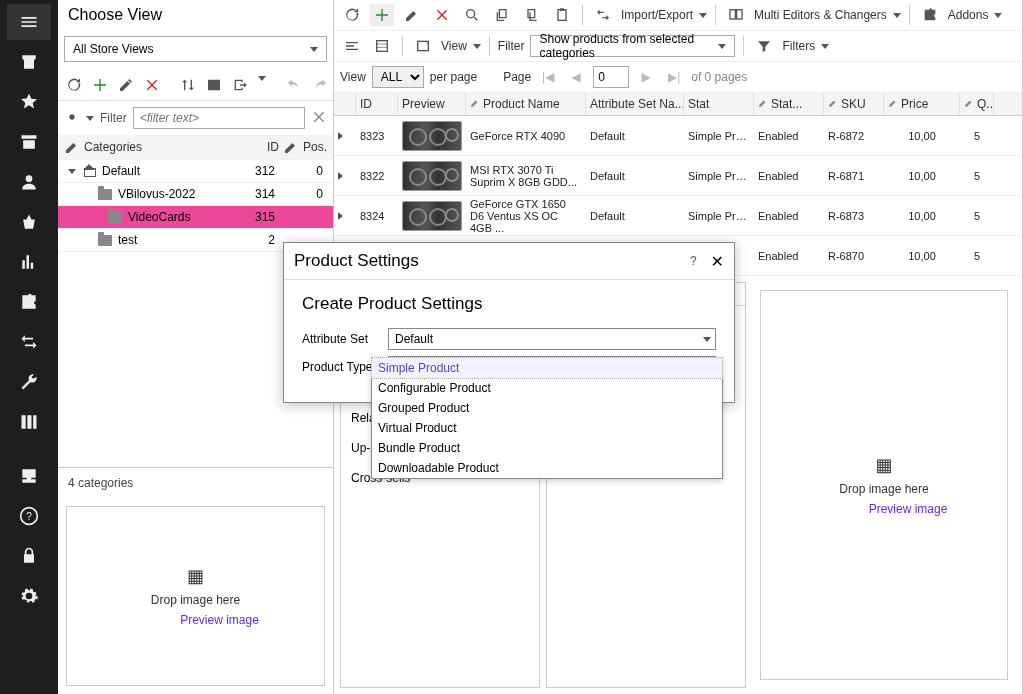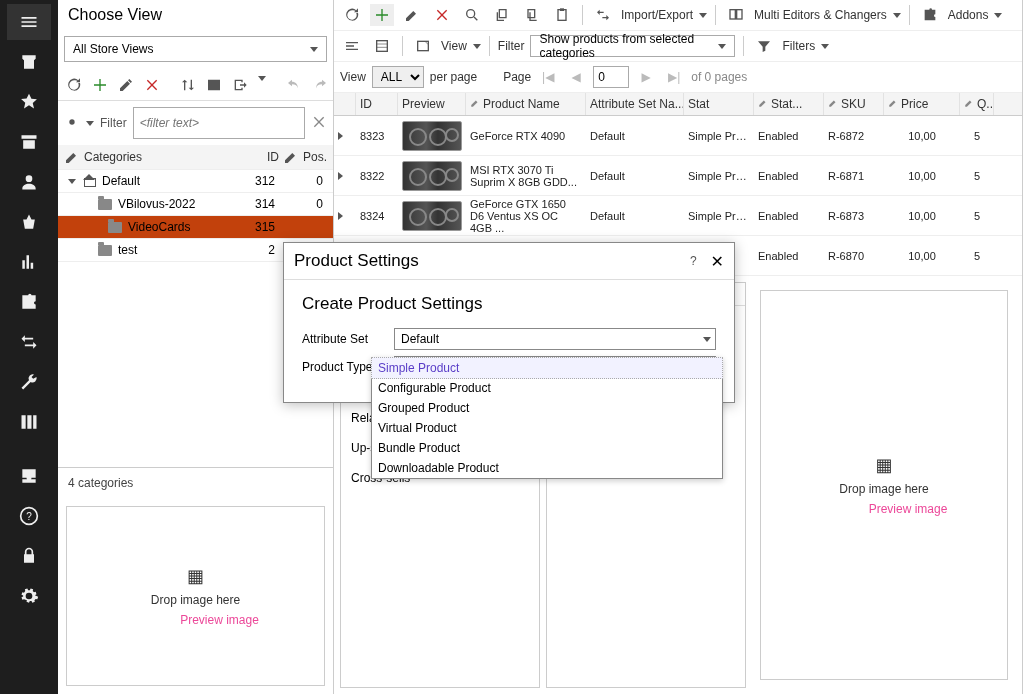--- a/index.html
+++ b/index.html
@@ -16,36 +16,36 @@
 
 .side-panel { width: 276px; border-right: 1px solid #ccc; display: flex; flex-direction: column; }
 .side-panel h1 { font-size: 16px; font-weight: 500; padding: 6px 10px 12px 10px; }
 .storeview { margin: 0 6px 8px 6px; border: 1px solid #aaa; height: 26px; display: flex; align-items: center; padding: 0 8px; justify-content: space-between; cursor: pointer; }
 .side-toolbar { display: flex; align-items: center; gap: 10px; padding: 6px 8px; border-bottom: 1px solid #ddd; }
 .side-toolbar span { display:inline-flex; align-items:center; justify-content:center; width:18px; height:18px; }
 .side-toolbar .sep { width:1px; height:18px; background:#ccc; }
 .side-toolbar .gray svg, .side-toolbar .gray { color:#bbb; fill:#bbb; }
 
 .filter-row { display:flex; align-items:center; gap:6px; padding:6px 6px; }
-.filter-row input { flex:1; border:1px solid #aaa; height:32px; padding:0 6px; color:#777; font-style:italic; }
+.filter-row input { flex:1; border:1px solid #aaa; height:22px; padding:0 6px; color:#777; font-style:italic; }
 .filter-label { color:#555; }
 
 .cat-header, .tree-row { display:grid; grid-template-columns: 1fr 48px 48px; align-items:center; padding:4px 6px; border-bottom:1px solid #eee; }
 .cat-header { background:#f4f4f4; font-weight:500; color:#333; }
 .cat-header .hcell { display:flex; align-items:center; gap:4px; }
 .tree-row { cursor:pointer; }
-.tree-row.sel { background:#c2410c;padding-left:16px; }
+.tree-row.sel { background:#ec4899;padding-left:16px; }
 .tree-row .cell-r { text-align:right; padding-right:4px; }
 .tree-row .name { display:flex; align-items:center; gap:6px; }
 .indent0 { padding-left: 4px; }
 .indent1 { padding-left: 34px; }
 
 .side-footer { border-top:1px solid #ccc; padding:8px 10px; color:#444; }
 .dropzone { margin:8px; border:1px solid #ccc; flex:1; display:flex; flex-direction:column; align-items:center; justify-content:center; gap:6px; color:#333; }
-.dropzone .sub { color:#ec4899;padding-left:48px; }
+.dropzone .sub { color:#6d28d9;padding-left:48px; }
 .dropzone .plus { font-size:18px; color:#333; }
 
 .content { flex:1; display:flex; flex-direction:column; overflow:hidden; }
 .toprow, .toprow2, .pagerow { display:flex; align-items:center; gap:6px; padding:4px 6px; border-bottom:1px solid #eee; flex-wrap:nowrap; }
 .toprow .sep, .toprow2 .sep { width:1px; height:20px; background:#ccc; margin:0 2px; }
 .toprow .btn, .toprow2 .btn, .pagerow .btn { height:22px; min-width:22px; display:inline-flex; align-items:center; justify-content:center; padding:0 4px; cursor:pointer; }
 .toprow .lbl, .toprow2 .lbl, .pagerow .lbl { color:#333; }
 .toprow select, .toprow2 select, .pagerow select, .pagerow input { border:1px solid #aaa; height:22px; padding:0 4px; }
 .bigselect { flex: 0 0 auto; width:205px; }
 
@@ -72,21 +72,21 @@
 .panel-b .cam { width:18px; height:14px; background:#222; border-radius:2px; position:relative; }
 .panel-b .cam::before { content:''; position:absolute; right:4px; top:3px; width:7px; height:7px; background:#555; border-radius:50%; }
 .panel-b .chk { width:14px; height:14px; border:1px solid #888; display:inline-flex; align-items:center; justify-content:center; font-size:10px; }
 
 .dialog { position:absolute; left:283px; top:242px; width:452px; background:#fff; border:1px solid #888; box-shadow:0 2px 12px rgba(0,0,0,0.25); z-index:50; }
 .dialog .titlebar { display:flex; align-items:center; justify-content:space-between; padding:8px 10px; border-bottom:1px solid #ddd; }
 .dialog .titlebar .title { font-size:17px; }
 .dialog .titlebar .right { display:flex; gap:14px; align-items:center; }
 .dialog .body { padding:14px 18px 18px 18px; }
 .dialog h2 { font-size:17px; font-weight:500; margin-bottom:14px; }
-.dialog .frow { display:grid; grid-template-columns:86px 1fr; align-items:center; gap:6px; margin-bottom:6px; }
+.dialog .frow { display:grid; grid-template-columns:86px 1fr; align-items:center; gap:0; margin-bottom:6px; }
 .dialog .combo { border:1px solid #888; height:22px; display:flex; align-items:center; justify-content:space-between; padding:0 4px 0 6px; cursor:pointer; }
 .dropdown { position:absolute; left:371px; top:357px; width:352px; background:#fff; border:1px solid #888; z-index:60; box-shadow:0 2px 6px rgba(0,0,0,0.2); }
 .dropdown .opt { padding:3px 6px; cursor:pointer; }
 .dropdown .opt.sel { color:#5a3ec8; background:#f2f2ff; border:1px dotted #aaa; margin:-1px; }
 
 .pencil { width:10px; height:10px; display:inline-block; }
 .caret { width:0; height:0; border-left:4px solid transparent; border-right:4px solid transparent; border-top:5px solid #555; display:inline-block; }
 .caret-r { width:0; height:0; border-top:4px solid transparent; border-bottom:4px solid transparent; border-left:5px solid #555; display:inline-block; }
 .folder { width:14px; height:11px; background:#888; border-radius:1px; position:relative; display:inline-block; }
 .folder::before { content:''; position:absolute; top:-3px; left:0; width:6px; height:3px; background:#888; border-radius:1px 1px 0 0; }

